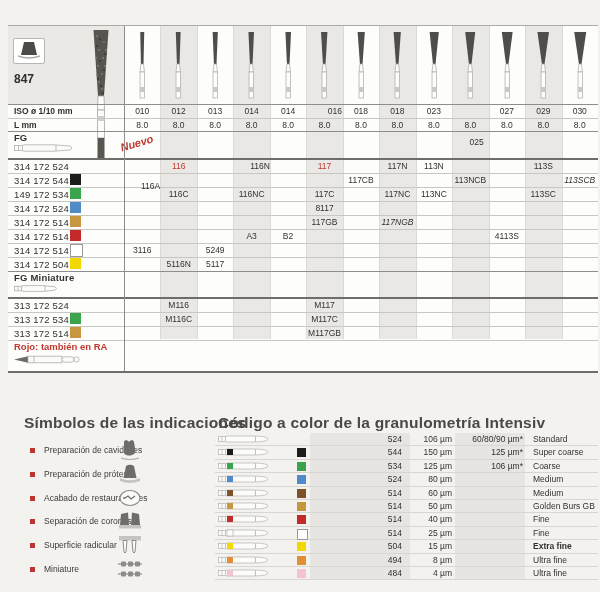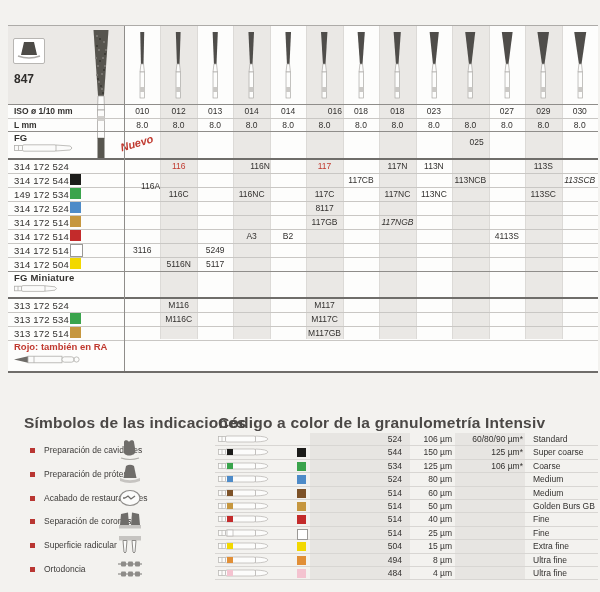--- a/index.html
+++ b/index.html
@@ -363,21 +363,21 @@
           <div class="symbullet"></div>
           <div class="symlabel">Superficie radicular</div>
           <div class="symicon"><svg width="26" height="24" viewBox="0 0 26 24">
               <rect x="2" y="3" width="22" height="4.5" fill="#c6c4c1"></rect>
               <path d="M6,7.5 L10,7.5 L9,19 Q8,21 7,19 Z" fill="#fbfbfa" stroke="#8e8c89" stroke-width="1"></path>
               <path d="M15,7.5 L19,7.5 L18,19 Q17,21 16,19 Z" fill="#fbfbfa" stroke="#8e8c89" stroke-width="1"></path>
             </svg></div>
         </div>
         <div class="symitem" style="top: 560px; width: 180px;">
           <div class="symbullet"></div>
-          <div class="symlabel">Ortodoncia</div>
+          <div class="symlabel">Miniature</div>
           <div class="symicon"><svg width="26" height="24" viewBox="0 0 26 24">
               <line x1="1" y1="7" x2="25" y2="7" stroke="#8e8c89" stroke-width="1.2"></line>
               <rect x="4" y="4.5" width="5" height="5" rx="1" fill="#8e8c89"></rect>
               <rect x="11" y="4.5" width="5" height="5" rx="1" fill="#8e8c89"></rect>
               <rect x="18" y="4.5" width="5" height="5" rx="1" fill="#8e8c89"></rect>
               <line x1="1" y1="17" x2="25" y2="17" stroke="#8e8c89" stroke-width="1.2"></line>
               <rect x="4" y="14.5" width="5" height="5" rx="1" fill="#8e8c89"></rect>
               <rect x="11" y="14.5" width="5" height="5" rx="1" fill="#8e8c89"></rect>
               <rect x="18" y="14.5" width="5" height="5" rx="1" fill="#8e8c89"></rect>
             </svg></div>
@@ -503,21 +503,21 @@
               <rect x="0.5" y="2.5" width="7" height="5" fill="#fcfcfb" stroke="#b4b2af" stroke-width="0.7"></rect>
               <line x1="4" y1="2.5" x2="4" y2="7.5" stroke="#b4b2af" stroke-width="0.7"></line>
               <rect x="7.5" y="2" width="30" height="6" rx="1.5" fill="#fcfcfb" stroke="#b4b2af" stroke-width="0.7"></rect>
               <rect x="9" y="2" width="6" height="6" fill="#f2d800"></rect>
               <path d="M37.5,2 Q49.5,2.5 50,5 Q49.5,7.5 37.5,8 Z" fill="#fcfcfb" stroke="#b4b2af" stroke-width="0.7"></path>
             </svg></div>
           <div class="gsq" style="left: 82px; background: rgb(242, 216, 0);"></div>
           <div class="grancell gray rnum" style="left: 95px; width: 100px; padding-right: 8px; box-sizing: border-box;">504</div>
           <div class="grancell rnum" style="left: 195px; width: 45px; padding-right: 3px; box-sizing: border-box;">15 µm</div>
           <div class="grancell gray rnum" style="left: 240px; width: 70px; padding-right: 2px; box-sizing: border-box;"></div>
-          <div class="grancell" style="left: 318px; width: 65px;">Extra fine</div>
+          <div class="grancell" style="left: 318px; width: 65px; font-weight: bold;">Extra fine</div>
         </div>
         <div class="granrow" style="top: 553.6px; height: 12.4px;">
           <div class="grancell" style="left: 3px; width: 54px;"><svg width="52" height="10" viewBox="0 0 52 10" style="margin-top:1px">
               <rect x="0.5" y="2.5" width="7" height="5" fill="#fcfcfb" stroke="#b4b2af" stroke-width="0.7"></rect>
               <line x1="4" y1="2.5" x2="4" y2="7.5" stroke="#b4b2af" stroke-width="0.7"></line>
               <rect x="7.5" y="2" width="30" height="6" rx="1.5" fill="#fcfcfb" stroke="#b4b2af" stroke-width="0.7"></rect>
               <rect x="9" y="2" width="6" height="6" fill="#e18f37"></rect>
               <path d="M37.5,2 Q49.5,2.5 50,5 Q49.5,7.5 37.5,8 Z" fill="#fcfcfb" stroke="#b4b2af" stroke-width="0.7"></path>
             </svg></div>
           <div class="gsq" style="left: 82px; background: rgb(225, 143, 55);"></div>

